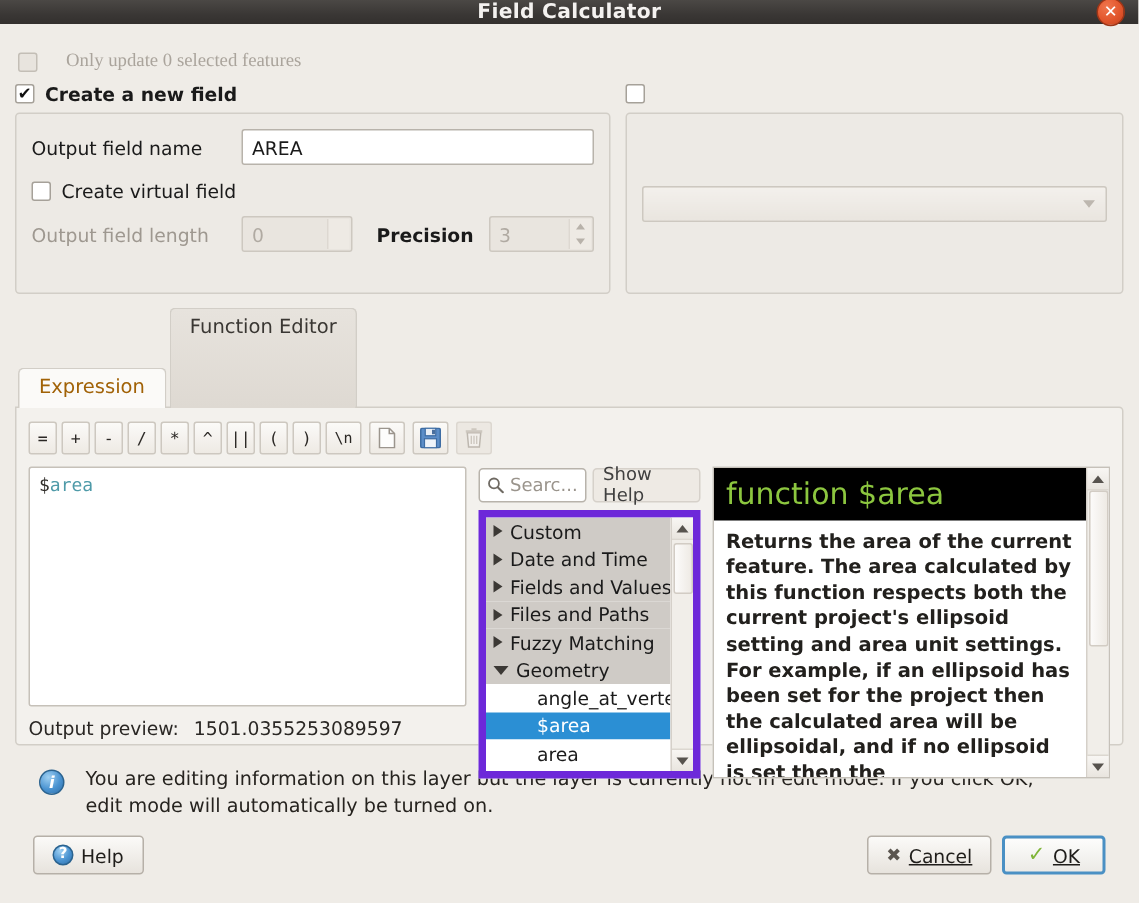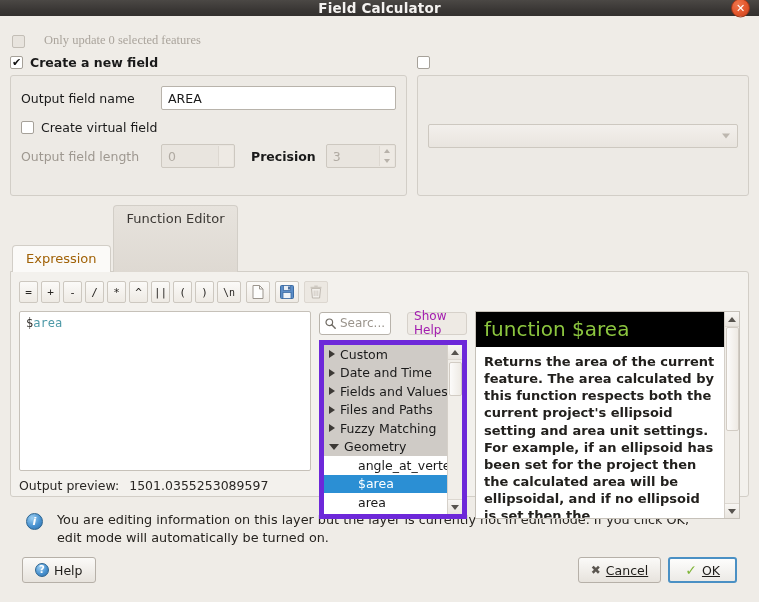--- a/index.html
+++ b/index.html
@@ -179,22 +179,22 @@
   .searchrow{ display:flex; gap:4px; align-items:center; height:24px; }
   .searchbox{
     flex:1; height:23px;
     border:1px solid #b8b3ab; border-radius:3px; background:#fff;
     display:flex; align-items:center; gap:4px; padding:0 5px;
     color:#9a948c; font-size:12px;
   }
   .showhelp{
     height:23px; padding:0 6px;
     border:1px solid #d6d1ca; border-radius:3px;
-    background:#eeeae4; color:#a21caf; font-size:12px;
-    display:flex; align-items:center; cursor:default;margin-left:12px;
+    background:#eeeae4; color:#404040; font-size:12px;
+    display:flex; align-items:center; cursor:default;
   }
   .tree{
     margin-top:5px; flex:1;
     border:5px solid #6d28d9; background:#fff;
     position:relative; overflow:hidden;
   }
   .tree-inner{ position:absolute; inset:0 15px 0 0; overflow:hidden; }
   .tnode{
     display:flex; align-items:center; gap:4px;
     height:18.5px; padding-left:5px; font-size:12.5px;

